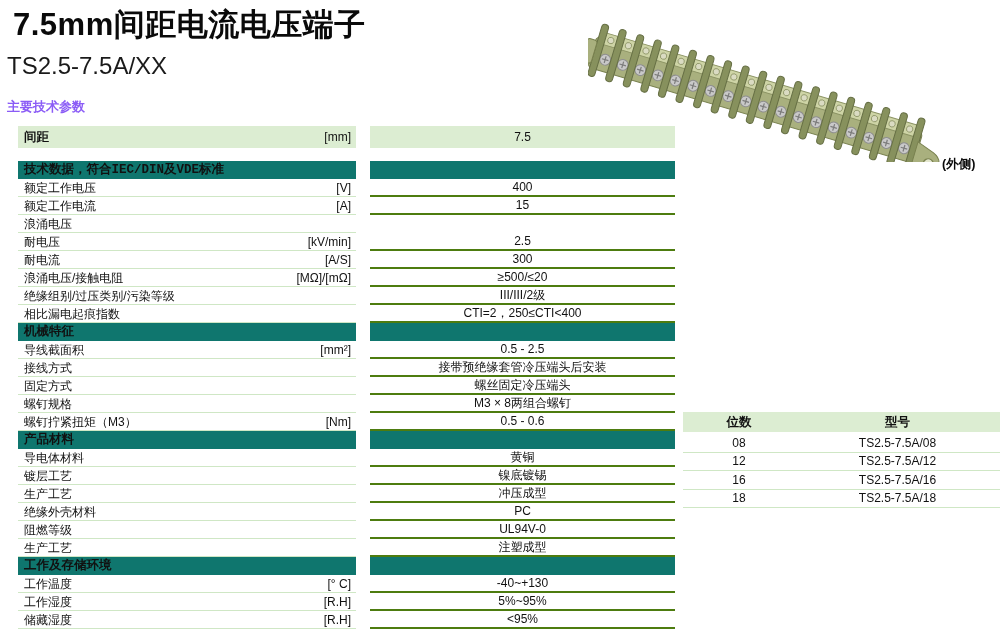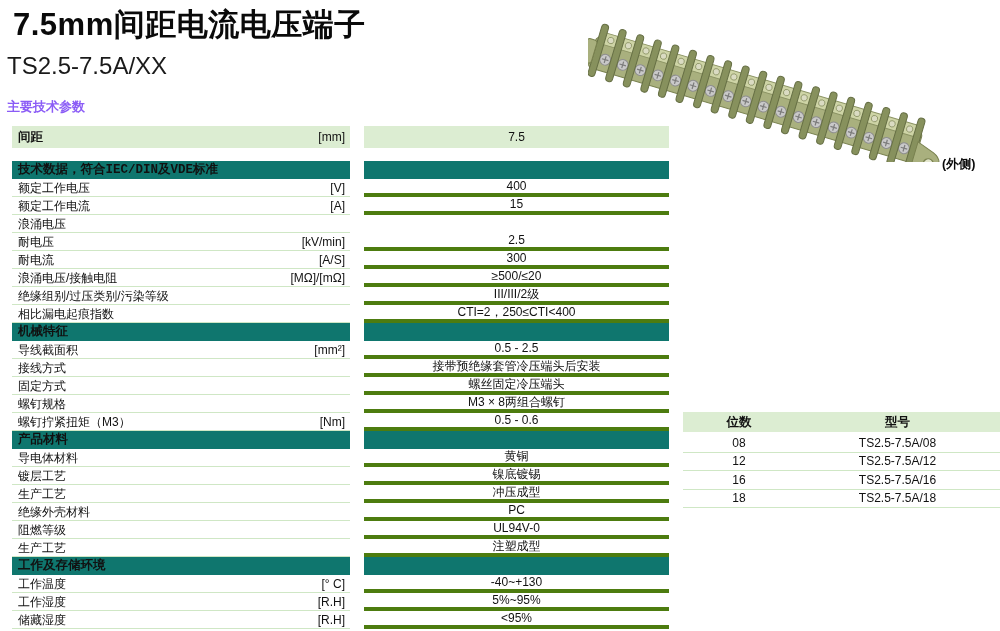--- a/index.html
+++ b/index.html
@@ -12,31 +12,31 @@
     position:absolute;left:7px;top:4px;font-size:31px;font-weight:800;
     letter-spacing:0.5px;color:#0a0a0a;margin-left:6px;
   }
   .page-subtitle{
     position:absolute;left:7px;top:52px;font-size:24px;font-weight:400;color:#1a1a1a;
   }
   .section-label{
     position:absolute;left:7px;top:98px;font-size:13px;font-weight:bold;color:#8b5cf6;
   }
   
-  .spec-table{position:absolute;left:12px;top:126px;width:657px;}
+  .spec-table{position:absolute;left:18px;top:126px;width:657px;}
   .row{display:flex;height:18px;font-size:12px;line-height:1;}
   .row .cell-left{
     width:338px;box-sizing:border-box;display:flex;align-items:center;
     justify-content:space-between;padding:0 5px 0 6px;height:100%;
     border-bottom:1px solid #cfe7c5;
   }
   .row .cell-gap{width:14px;height:100%;}
   .row .cell-val{
     width:305px;box-sizing:border-box;display:flex;align-items:center;
-    justify-content:center;height:100%;border-bottom:4px solid #4d7c0f;
+    justify-content:center;height:100%;border-bottom:2px solid #4d7c0f;
     text-align:center;
   }
   .row.section .cell-left,.row.section .cell-val{
     background:#0f766e;border-bottom:none;font-family:Liberation Mono, monospace;
   }
   .row.section .lbl{font-weight:bold;font-size:12.5px;}
   .row.highlight{height:22px;}
   .row.highlight .cell-left,.row.highlight .cell-val{
     background:#dcedd2;border-bottom:none;
   }

